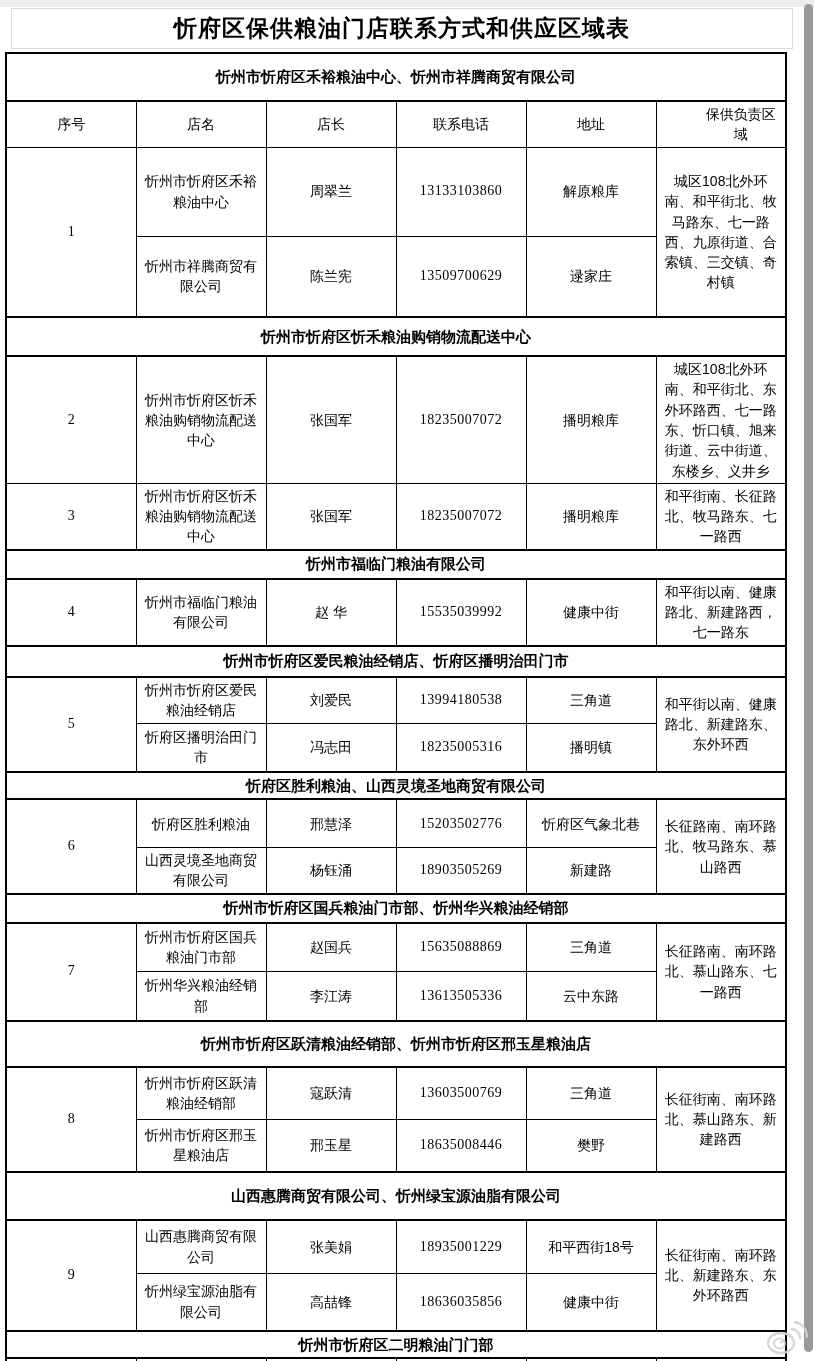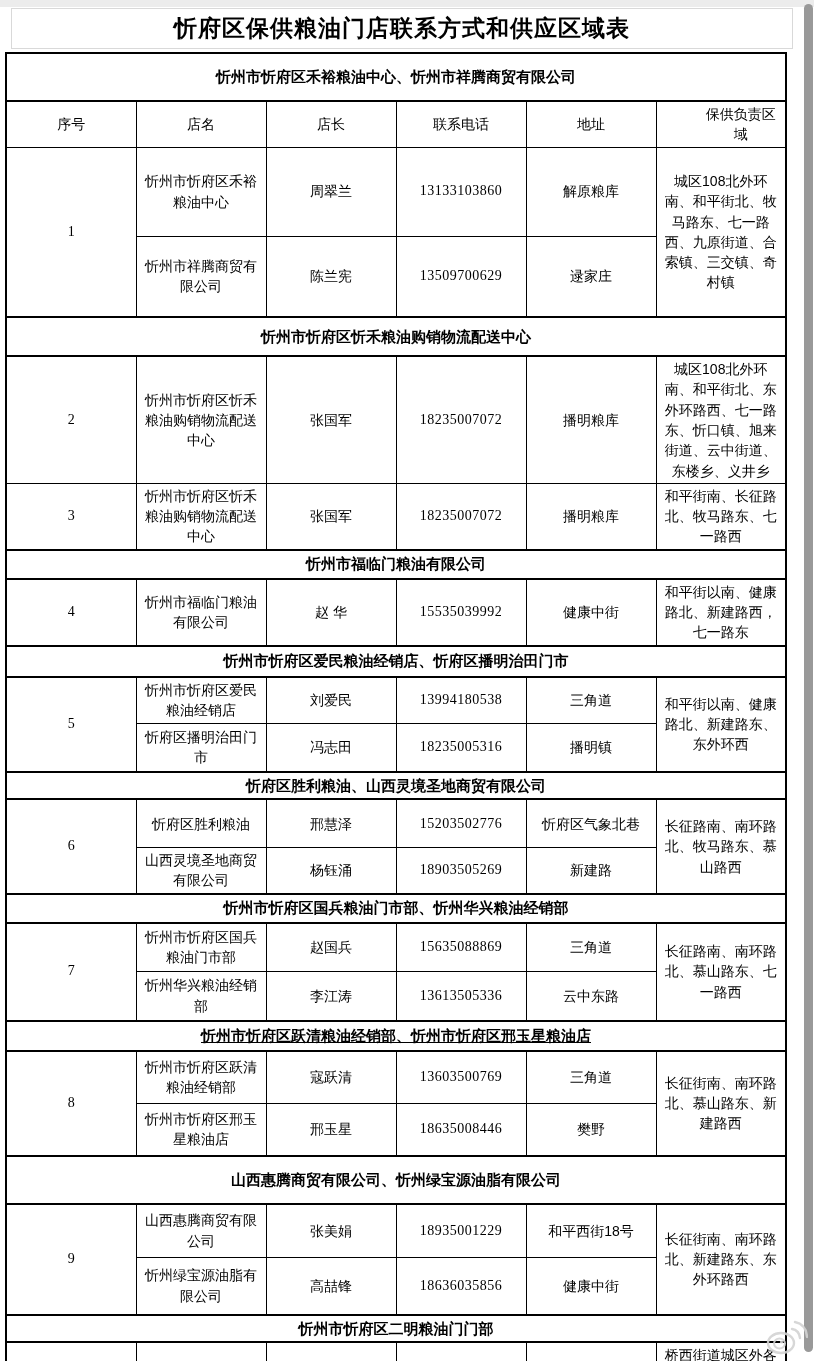--- a/index.html
+++ b/index.html
@@ -158,21 +158,21 @@
           <td class="phone">15635088869</td>
           <td>三角道</td>
           <td rowspan="2">长征路南、南环路北、慕山路东、七一路西</td>
         </tr>
         <tr style="height: 49px;">
           <td class="left">忻州华兴粮油经销部</td>
           <td>李江涛</td>
           <td class="phone right">13613505336</td>
           <td>云中东路</td>
         </tr>
-        <tr class="band" style="height: 30px; text-decoration: underline;">
+        <tr class="band" style="height: 46px;">
           <td colspan="6">忻州市忻府区跃清粮油经销部、忻州市忻府区邢玉星粮油店</td>
         </tr>
         <tr style="height: 53px;">
           <td class="num" rowspan="2">8</td>
           <td>忻州市忻府区跃清粮油经销部</td>
           <td>寇跃清</td>
           <td class="phone">13603500769</td>
           <td>三角道</td>
           <td rowspan="2">长征街南、南环路北、慕山路东、新建路西</td>
         </tr>

